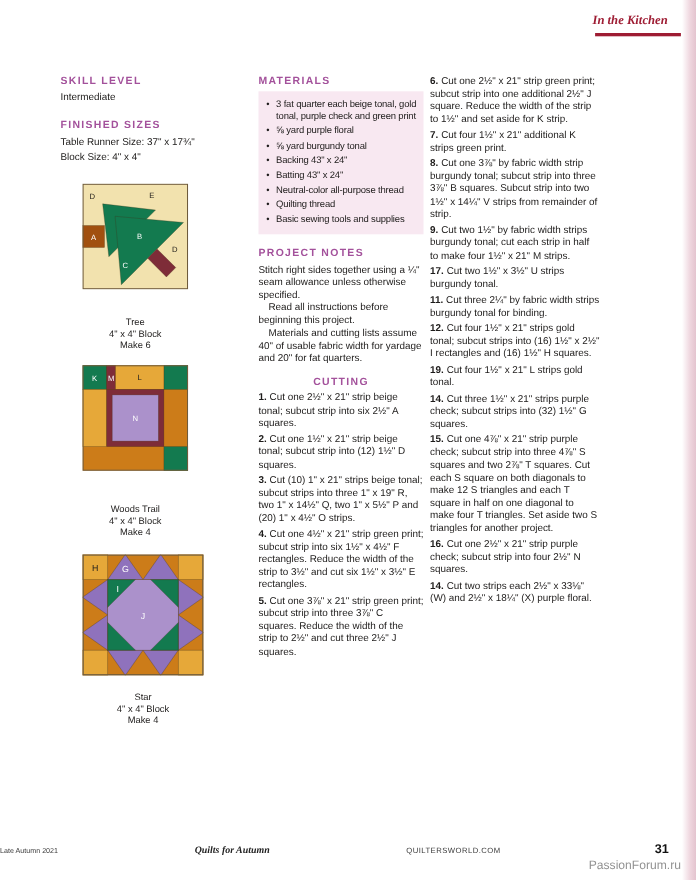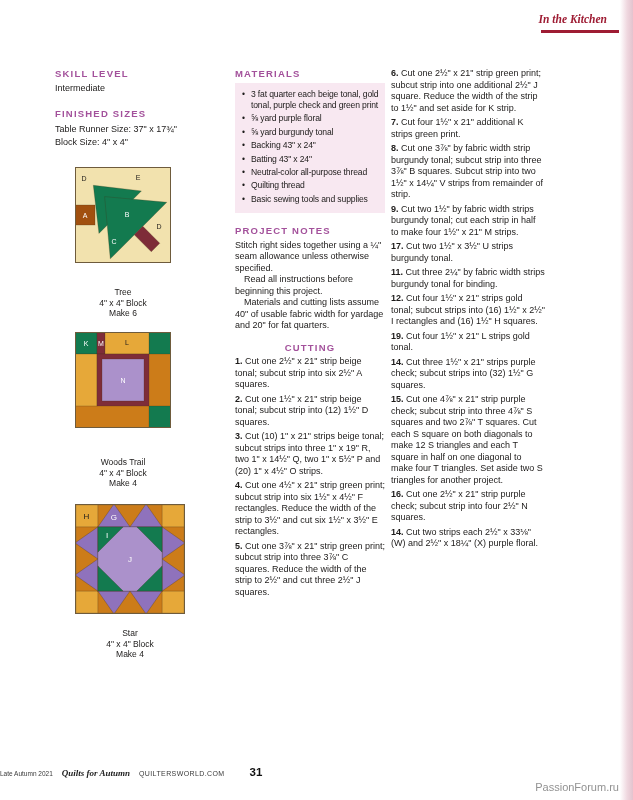--- a/index.html
+++ b/index.html
@@ -47,21 +47,21 @@
   .mi .mi-text{letter-spacing:-0.15px;}
   
   .notes-h{margin-top:12px;}
   .note-p{margin:0;}
   .note-p + .note-p{text-indent:9px;}
   
   .cutting-h{margin-top:10px;text-align:center;}
   .step{margin:0 0 3px 0;}
   .step b{font-weight:bold;}
   
-  .footer{position:absolute;top:766px;left:0;right:25px;display:flex;justify-content:flex-start;
+  .footer{position:absolute;top:766px;left:0;right:25px;display:flex;justify-content:space-between;
           align-items:baseline;gap:9px;font-size:7px;color:#3a3a3a;}
   .f-issue{font-size:6.5px;}
   .f-mag{font-family:"Liberation Serif",serif;font-style:italic;font-weight:bold;font-size:9px;color:#222;}
   .f-site{letter-spacing:.4px;}
   .f-page{font-size:11.5px;font-weight:bold;color:#111;margin-left:16px;}
   .watermark{position:absolute;top:781px;right:14px;font-size:11px;color:var(--watermark,#929292);text-align:right;}
 </style>
 </head>
 <body>
 

